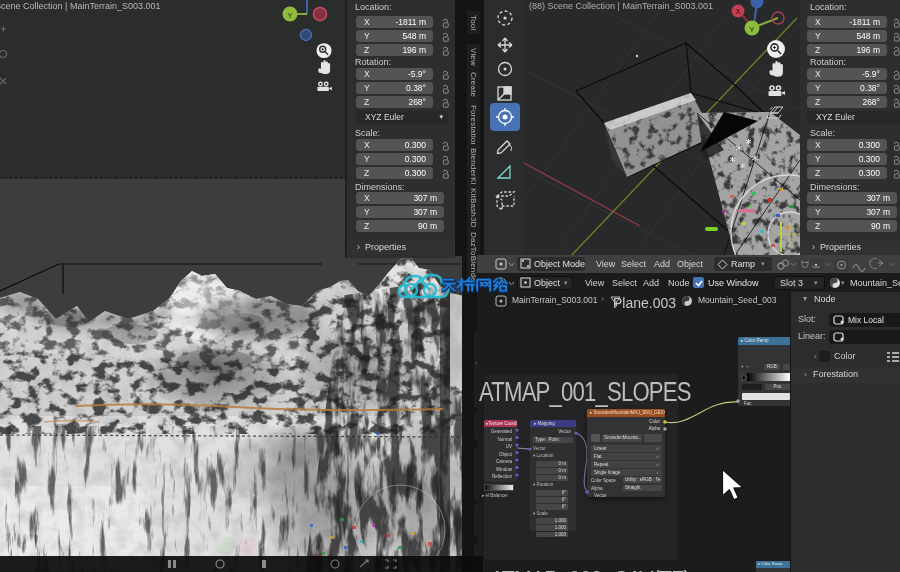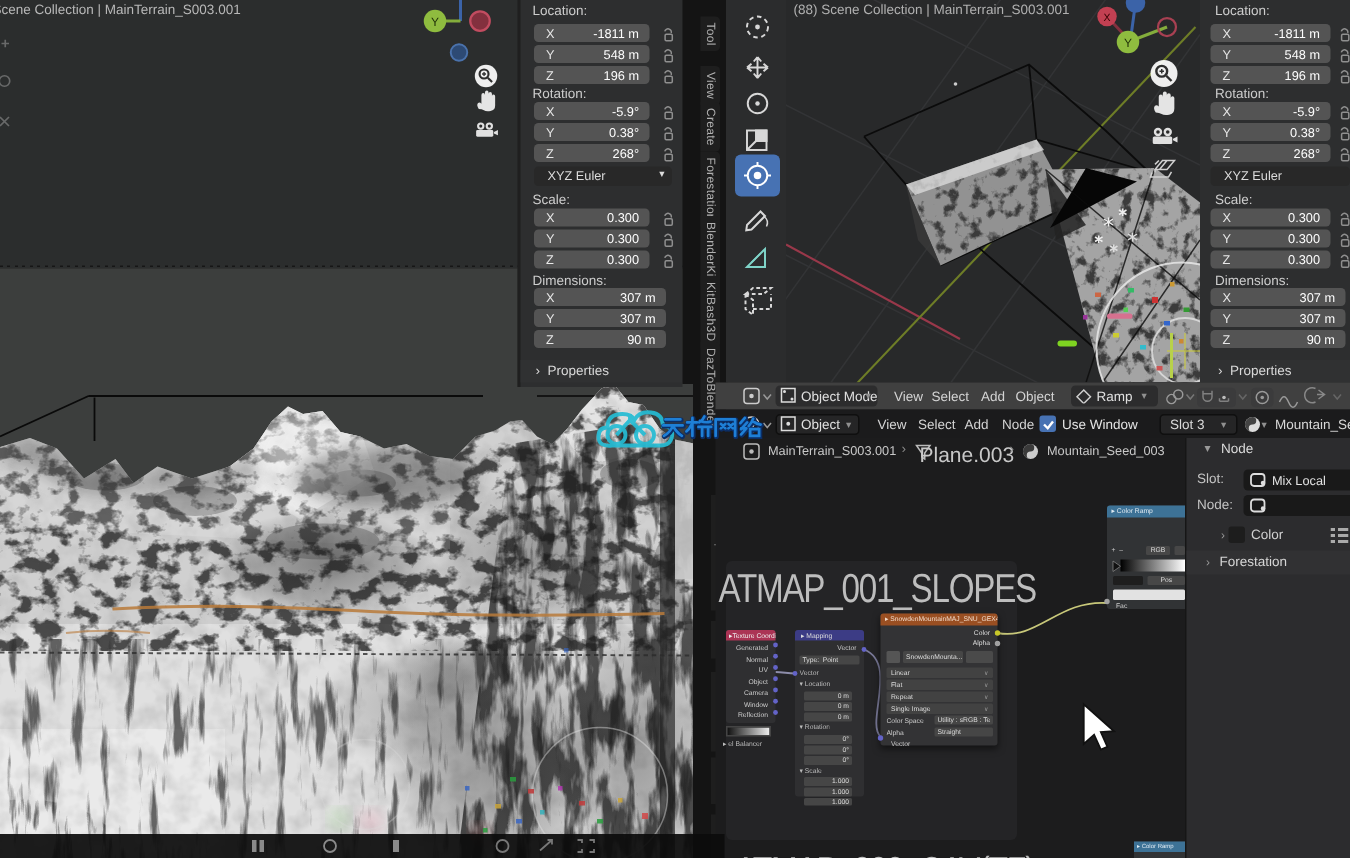--- a/index.html
+++ b/index.html
@@ -722,21 +722,21 @@
     <div class="abs" style="left:12px;top:2px;font-size:8px;color:#999">▾</div>
     <div class="abs" style="left:23px;top:2px;font-size:9px;color:#dcdcdc">Node</div>
     <div class="abs" style="left:7px;top:22px;font-size:9px;color:#c4c4c4">Slot:</div>
     <div class="abs" style="left:38px;top:21px;width:72px;height:14px;background:#191919;border-radius:3px 0 0 3px">
       <svg class="abs" style="left:4px;top:2px" width="12" height="11">
           <rect x="1" y="1" width="9" height="8" rx="2" fill="none" stroke="#ddd" stroke-width="1.2"></rect>
           <circle cx="9" cy="7" r="1.5" fill="#ddd"></circle>
         </svg>
       <div class="abs" style="left:19px;top:2px;font-size:8.5px;color:#e2e2e2">Mix Local</div>
     </div>
-    <div class="abs" style="left:7px;top:39px;font-size:9px;color:#c4c4c4">Node:</div>
+    <div class="abs" style="left:7px;top:39px;font-size:9px;color:#c4c4c4">Linear:</div>
     <div class="abs" style="left:38px;top:38px;width:72px;height:14px;background:#191919;border-radius:3px 0 0 3px">
       <svg class="abs" style="left:4px;top:2px" width="12" height="11">
           <rect x="1" y="1" width="9" height="8" rx="2" fill="none" stroke="#ddd" stroke-width="1.2"></rect>
           <circle cx="9" cy="7" r="1.5" fill="#ddd"></circle>
         </svg>
     </div>
     <div class="abs" style="left:23px;top:60px;font-size:8px;color:#999">›</div>
     <div class="abs" style="left:28px;top:59px;width:11px;height:11px;background:#1d1d1d;border-radius:2px"></div>
     <div class="abs" style="left:43px;top:59px;font-size:9px;color:#d0d0d0">Color</div>
     <svg class="abs" style="left:96px;top:60px" width="12" height="10">

